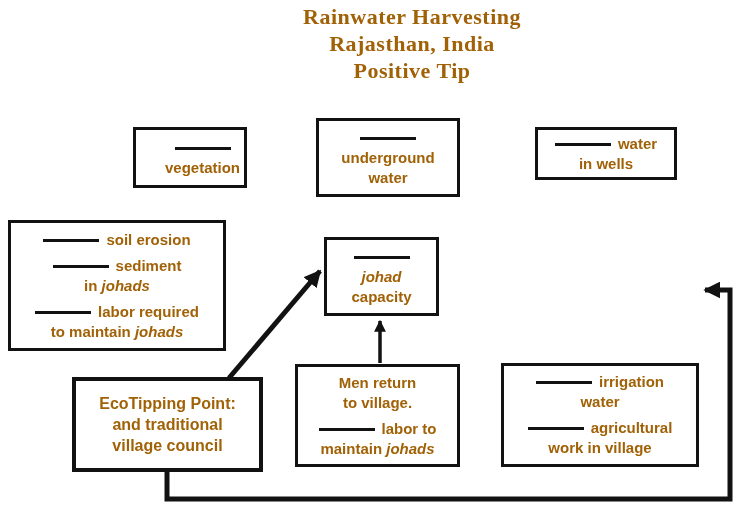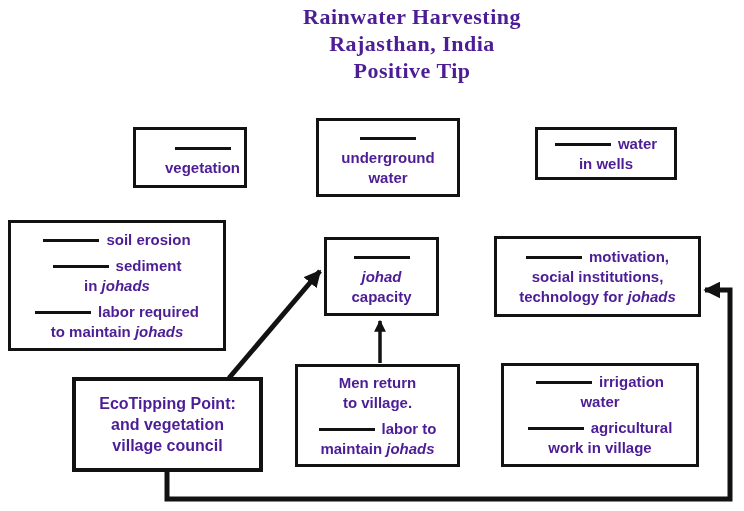--- a/index.html
+++ b/index.html
@@ -1,21 +1,21 @@
 <!DOCTYPE html>
 <html><head>
 <meta charset="utf-8">
 <style>
   html, body { margin: 0; padding: 0; background: #ffffff; }
   .canvas {
     position: relative;
     width: 744px;
     height: 511px;
     background: #ffffff;
-    color: #4c1d95;
+    color: #a16207;
     font-family: "Liberation Sans", sans-serif;
     overflow: hidden;
   }
   .title {
     position: absolute;
     left: 212px;
     top: 3px;
     width: 400px;
     text-align: center;
     font-family: "Liberation Serif", serif;
@@ -112,28 +112,23 @@
       <div class="line gap"><span class="blank"></span><span>sediment</span></div>
       <div class="line"><span>in </span><span class="it">johads</span></div>
       <div class="line gap"><span class="blank"></span><span>labor required</span></div>
       <div class="line"><span>to maintain </span><span class="it">johads</span></div>
     </div>
   <div class="box b-joh">
       <div class="line"><span class="blank"></span></div>
       <div class="line"><span class="it">johad</span></div>
       <div class="line"><span>capacity</span></div>
     </div>
-  <div class="box b-mot">
-      <div class="line"><span class="blank"></span><span>motivation,</span></div>
-      <div class="line"><span>social institutions,</span></div>
-      <div class="line"><span>technology for </span><span class="it">johads</span></div>
-    </div>
   <div class="box b-eco">
       <div class="line"><span>EcoTipping Point:</span></div>
-      <div class="line"><span>and vegetation</span></div>
+      <div class="line"><span>and traditional</span></div>
       <div class="line"><span>village council</span></div>
     </div>
   <div class="box b-men">
       <div class="line"><span>Men return</span></div>
       <div class="line"><span>to village.</span></div>
       <div class="line gap"><span class="blank"></span><span>labor to</span></div>
       <div class="line"><span>maintain </span><span class="it">johads</span></div>
     </div>
   <div class="box b-irr">
       <div class="line"><span class="blank"></span><span>irrigation</span></div>

